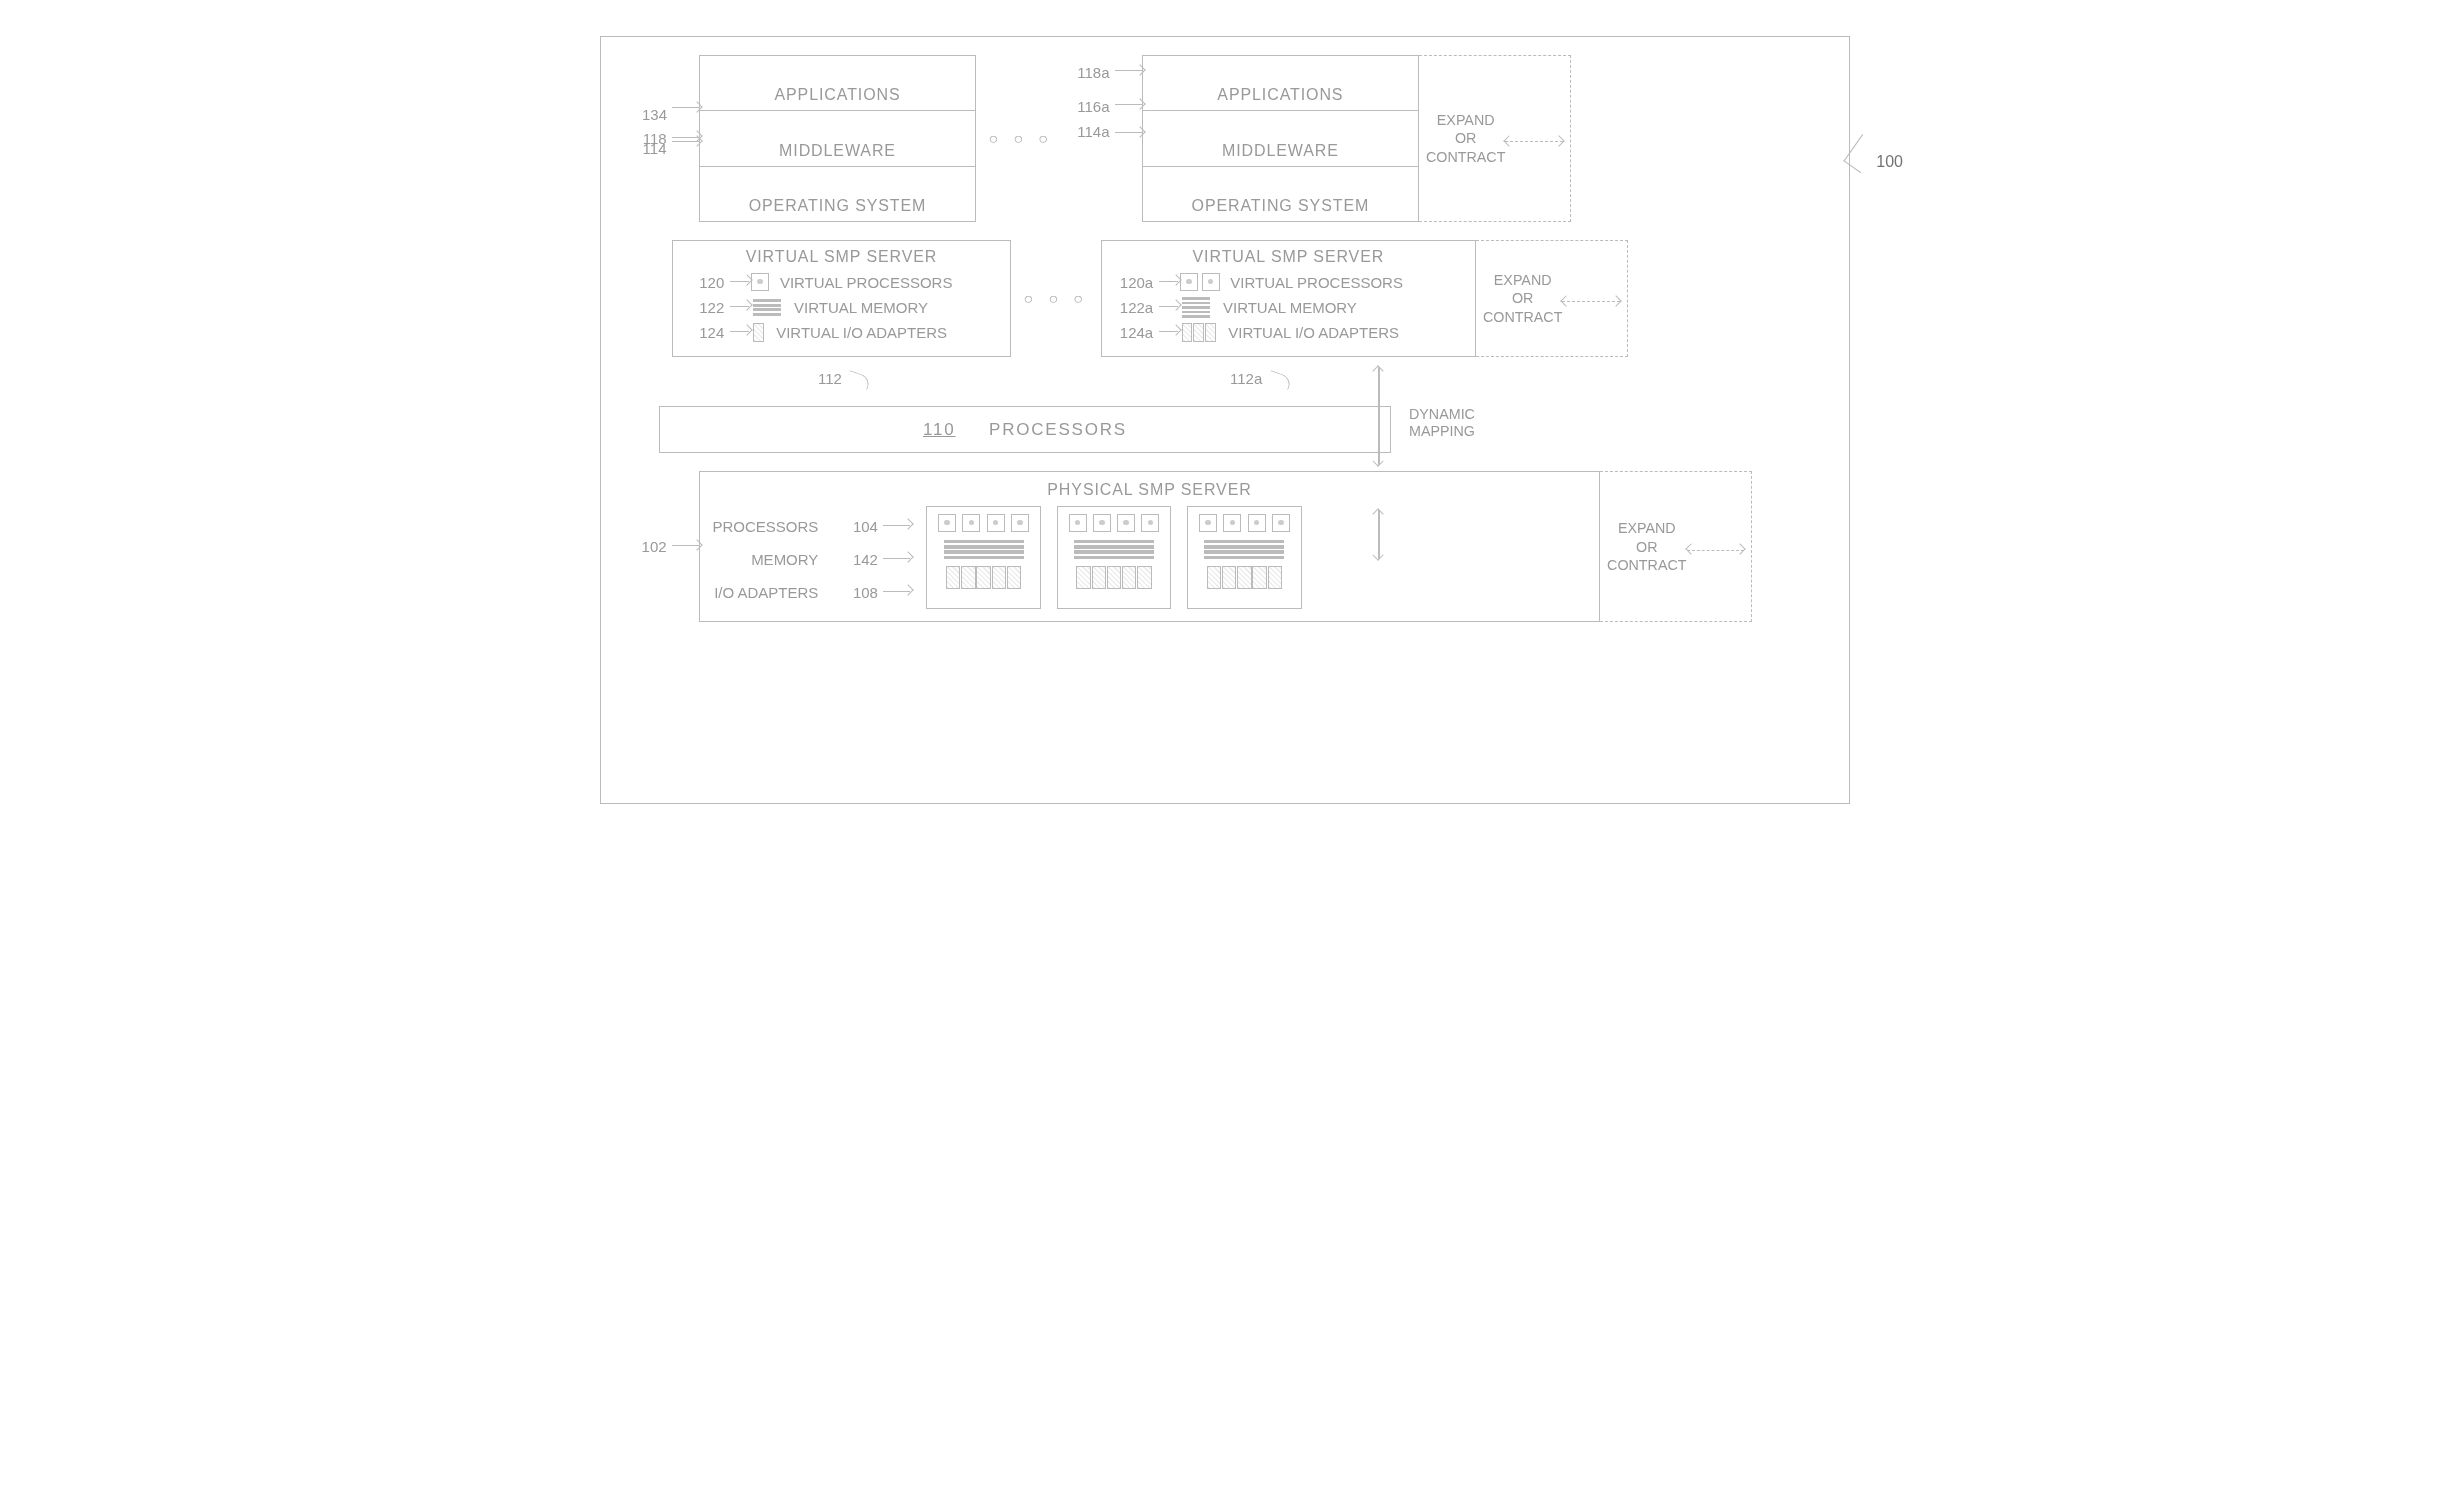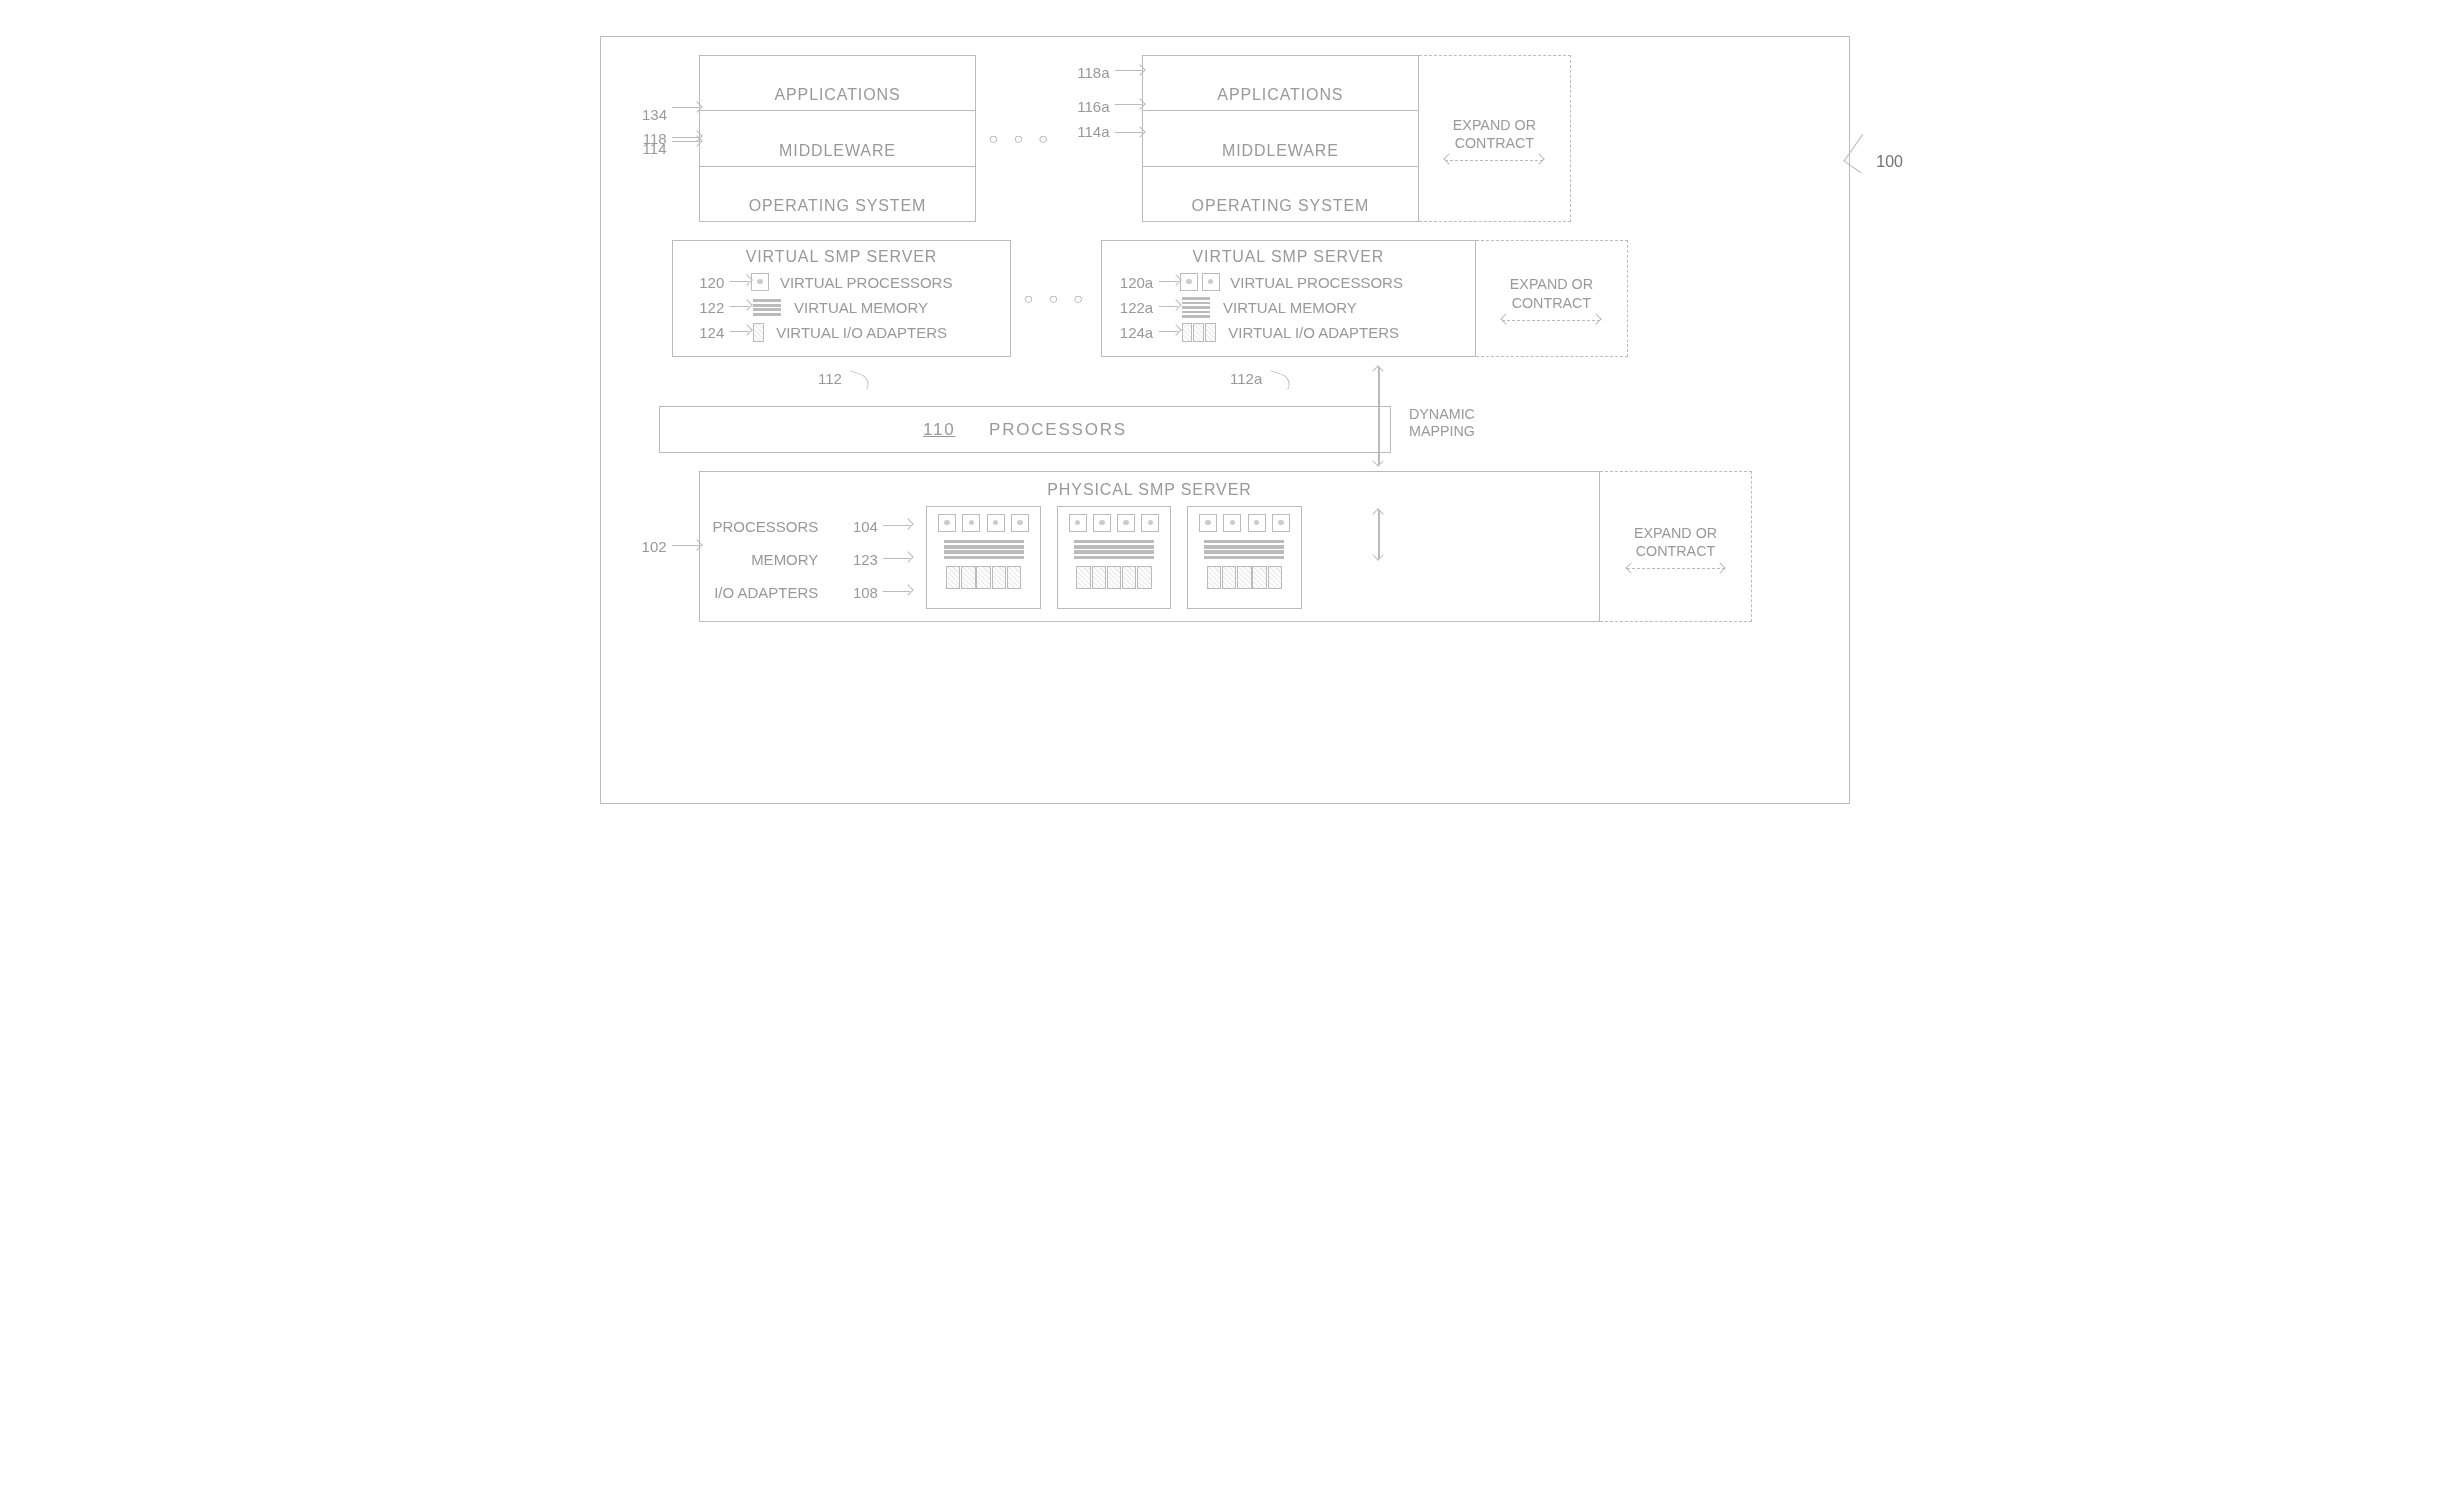--- a/index.html
+++ b/index.html
@@ -84,21 +84,20 @@
     align-self: center;
   }
   .expand-box {
     border: 1.8px dashed #bbb;
     border-left: none;
     padding: 9px 7.1px;
     text-align: center;
     font-size: 14.3px;
     line-height: 1.3;
     display: flex;
-    flex-direction: column;
     justify-content: center;
     align-items: center;
   }
   .expand-arrow {
     width: 98px;
     height: 1.8px;
     border-top: 1.8px dashed #bbb;
     margin-top: 7.1px;
     position: relative;
   }
@@ -402,21 +401,21 @@
             <div>PROCESSORS</div>
             <div>MEMORY</div>
             <div>I/O ADAPTERS</div>
           </div>
           <div class="phys-refcol">
             <div class="refline">
                 <span class="ref">104</span>
                 <span class="lead"></span>
               </div>
             <div class="refline">
-                <span class="ref">123</span>
+                <span class="ref">142</span>
                 <span class="lead"></span>
               </div>
             <div class="refline">
                 <span class="ref">108</span>
                 <span class="lead"></span>
               </div>
           </div>
           <div class="phys-unit">
             <div class="proc-row">
                 <span class="icon-box dot"></span>

